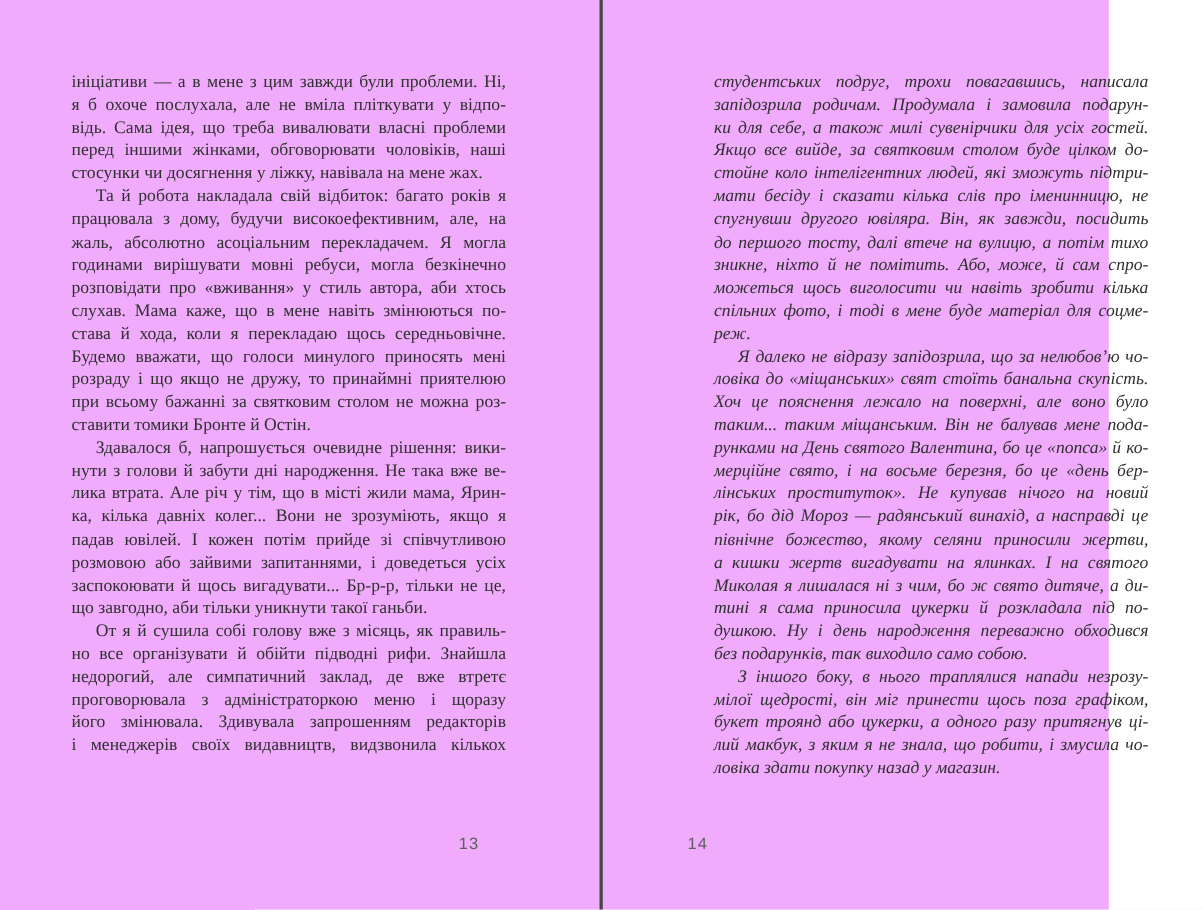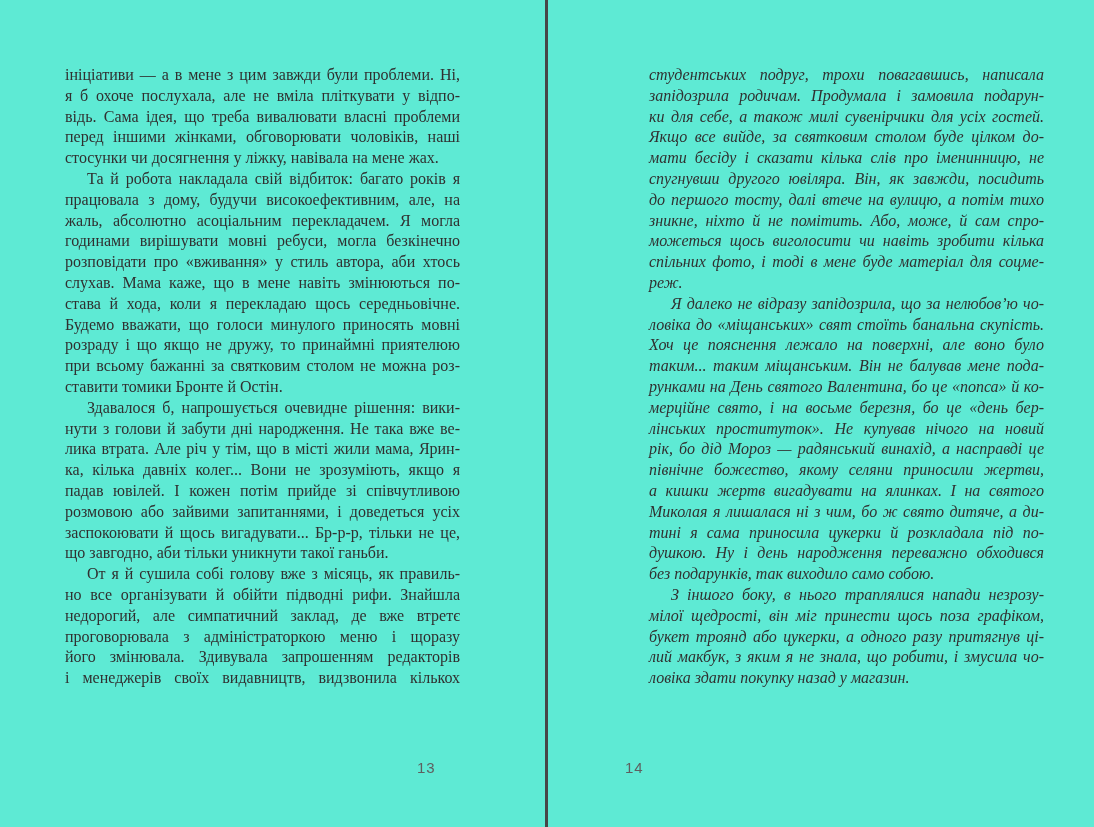--- a/index.html
+++ b/index.html
@@ -5,23 +5,23 @@
   html, body {
     margin: 0;
     padding: 0;
     background: #ffffff;
     width: 1094px;
     height: 827px;
     overflow: hidden;
   }
   .reader {
     position: relative;
-    width: 1094px;
+    width: 1008px;
     height: 827px;
-    background: #5eead4;
+    background: #f0abfc;
     font-family: "Liberation Serif", "DejaVu Serif", serif;
   }
   .spine-divider {
     position: absolute;
     left: 545px;
     top: 0;
     width: 3px;
     height: 827px;
     background: #474747;
   }
@@ -65,21 +65,21 @@
       <div class="line">відь. Сама ідея, що треба вивалювати власні проблеми</div>
       <div class="line">перед іншими жінками, обговорювати чоловіків, наші</div>
       <div class="line last">стосунки чи досягнення у ліжку, навівала на мене жах.</div>
       <div class="line indent">Та й робота накладала свій відбиток: багато років я</div>
       <div class="line">працювала з дому, будучи високоефективним, але, на</div>
       <div class="line">жаль, абсолютно асоціальним перекладачем. Я могла</div>
       <div class="line">годинами вирішувати мовні ребуси, могла безкінечно</div>
       <div class="line">розповідати про «вживання» у стиль автора, аби хтось</div>
       <div class="line">слухав. Мама каже, що в мене навіть змінюються по-</div>
       <div class="line">става й хода, коли я перекладаю щось середньовічне.</div>
-      <div class="line">Будемо вважати, що голоси минулого приносять мовні</div>
+      <div class="line">Будемо вважати, що голоси минулого приносять мені</div>
       <div class="line">розраду і що якщо не дружу, то принаймні приятелюю</div>
       <div class="line">при всьому бажанні за святковим столом не можна роз-</div>
       <div class="line last">ставити томики Бронте й Остін.</div>
       <div class="line indent">Здавалося б, напрошується очевидне рішення: вики-</div>
       <div class="line">нути з голови й забути дні народження. Не така вже ве-</div>
       <div class="line">лика втрата. Але річ у тім, що в місті жили мама, Ярин-</div>
       <div class="line">ка, кілька давніх колег... Вони не зрозуміють, якщо я</div>
       <div class="line">падав ювілей. І кожен потім прийде зі співчутливою</div>
       <div class="line">розмовою або зайвими запитаннями, і доведеться усіх</div>
       <div class="line">заспокоювати й щось вигадувати... Бр-р-р, тільки не це,</div>
@@ -92,20 +92,21 @@
       <div class="line">і менеджерів своїх видавництв, видзвонила кількох</div>
     </div>
 
   <div class="spine-divider"></div>
 
   <div class="page-text right">
       <div class="line">студентських подруг, трохи повагавшись, написала</div>
       <div class="line">запідозрила родичам. Продумала і замовила подарун-</div>
       <div class="line">ки для себе, а також милі сувенірчики для усіх гостей.</div>
       <div class="line">Якщо все вийде, за святковим столом буде цілком до-</div>
+      <div class="line">стойне коло інтелігентних людей, які зможуть підтри-</div>
       <div class="line">мати бесіду і сказати кілька слів про іменинницю, не</div>
       <div class="line">спугнувши другого ювіляра. Він, як завжди, посидить</div>
       <div class="line">до першого тосту, далі втече на вулицю, а потім тихо</div>
       <div class="line">зникне, ніхто й не помітить. Або, може, й сам спро-</div>
       <div class="line">можеться щось виголосити чи навіть зробити кілька</div>
       <div class="line">спільних фото, і тоді в мене буде матеріал для соцме-</div>
       <div class="line last">реж.</div>
       <div class="line indent">Я далеко не відразу запідозрила, що за нелюбов’ю чо-</div>
       <div class="line">ловіка до «міщанських» свят стоїть банальна скупість.</div>
       <div class="line">Хоч це пояснення лежало на поверхні, але воно було</div>

